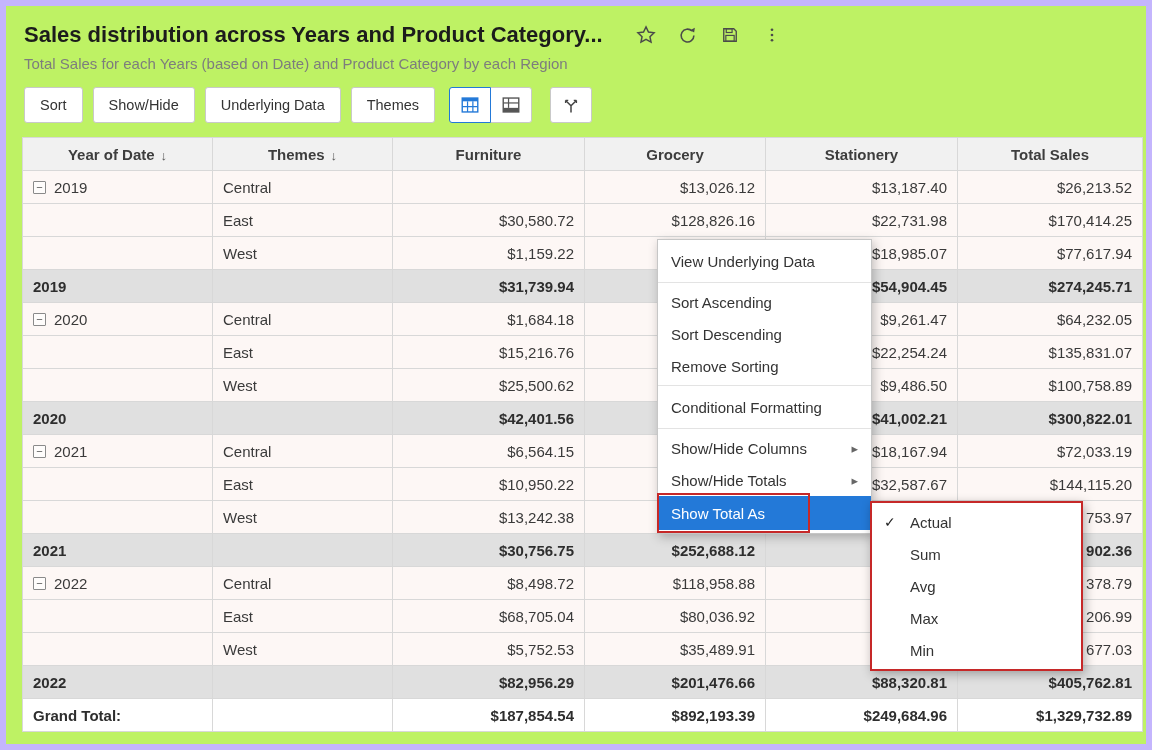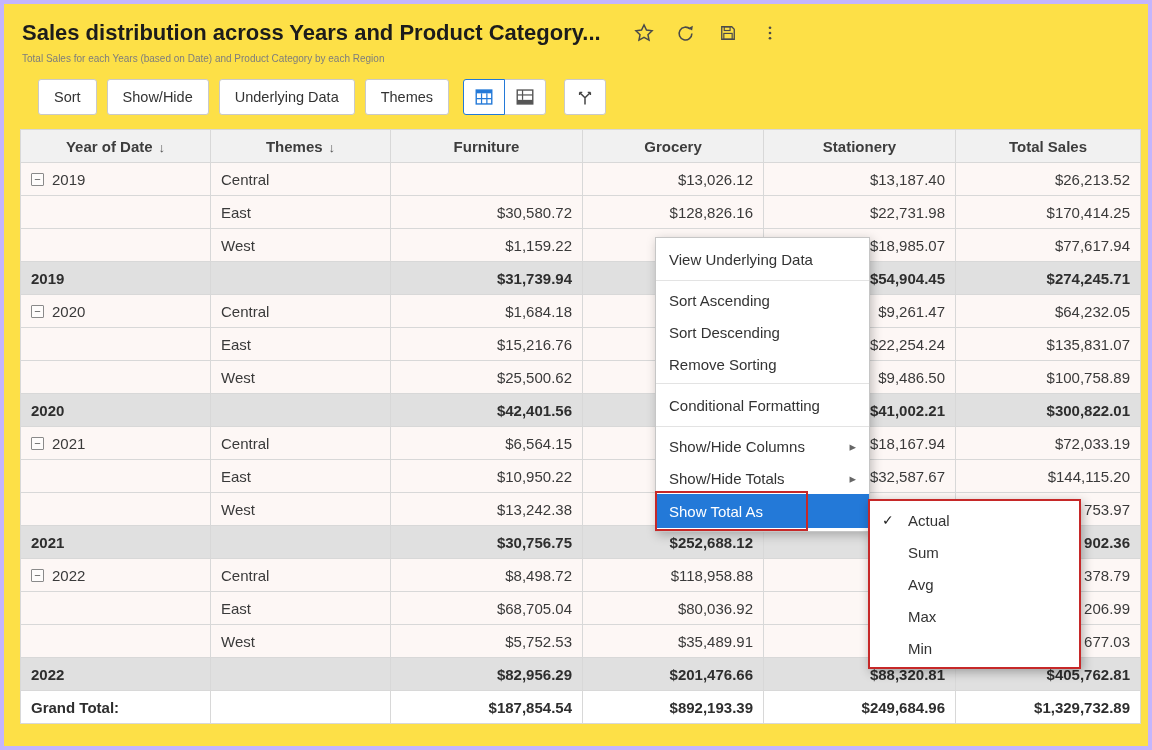--- a/index.html
+++ b/index.html
@@ -9,32 +9,32 @@
     --subtotalbg:#e0e0e0;
     --headerbg:#f1f1f1;
     --grid:#d8d8d8;
   }
   *{box-sizing:border-box;}
   html,body{margin:0;padding:0;}
   body{
     width:1152px;height:750px;position:relative;overflow:hidden;
     font-family:"Liberation Sans", sans-serif;background:#fff;color:#333;
   }
-  .frame{position:absolute;inset:0;border:4px solid #c4b5fd;background:#fde047;}
+  .frame{position:absolute;inset:0;border:6px solid #c4b5fd;background:#bef264;}
 
   
   .titlebar{display:flex;align-items:center;padding:16px 18px 0 18px;}
   .page-title{margin:0;font-size:22px;font-weight:bold;color:#1c1c1c;white-space:nowrap;}
   .title-icons{display:flex;align-items:center;gap:20px;margin-left:32px;}
   .title-icons .ticon{width:22px;height:22px;display:inline-flex;align-items:center;justify-content:center;cursor:pointer;}
 
-  .subtitle{padding:7px 2px 0 18px;font-size:10px;color:#7d7d7d;}
-
-  
-  .toolbar{display:flex;align-items:center;gap:10px;padding:15px 18px 0 34px;}
+  .subtitle{padding:7px 2px 0 18px;font-size:15px;color:#7d7d7d;}
+
+  
+  .toolbar{display:flex;align-items:center;gap:10px;padding:15px 18px 0 18px;}
   .tb-btn{height:36px;padding:0 15px;background:#fff;border:1px solid #c9c9c9;border-radius:3px;
     font-family:"Liberation Sans",sans-serif;font-size:14.5px;color:#333;cursor:pointer;}
   .icon-pair{display:flex;margin-left:4px;}
   .icon-btn{width:42px;height:36px;background:#fff;border:1px solid #c9c9c9;display:inline-flex;
     align-items:center;justify-content:center;cursor:pointer;padding:0;}
   .icon-pair .icon-btn:first-child{border-radius:3px 0 0 3px;}
   .icon-pair .icon-btn:last-child{border-radius:0 3px 3px 0;margin-left:-1px;}
   .icon-btn.active{border-color:var(--accent);position:relative;z-index:1;}
   .icon-btn.standalone{border-radius:3px;margin-left:8px;}
 

